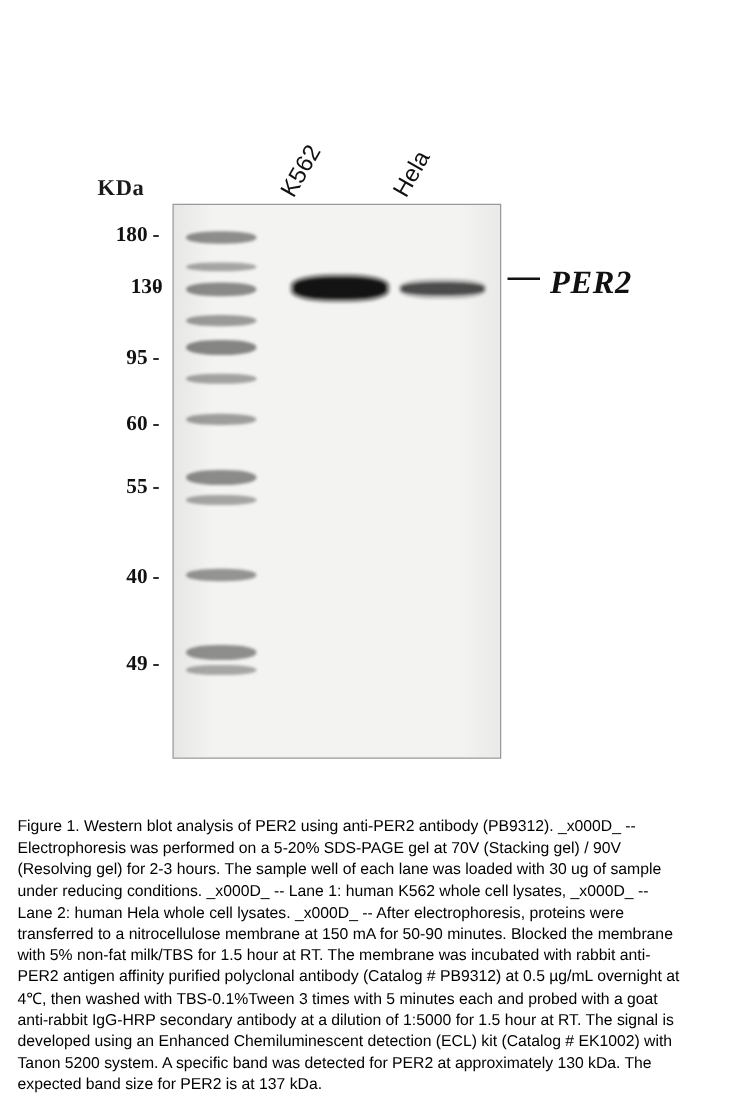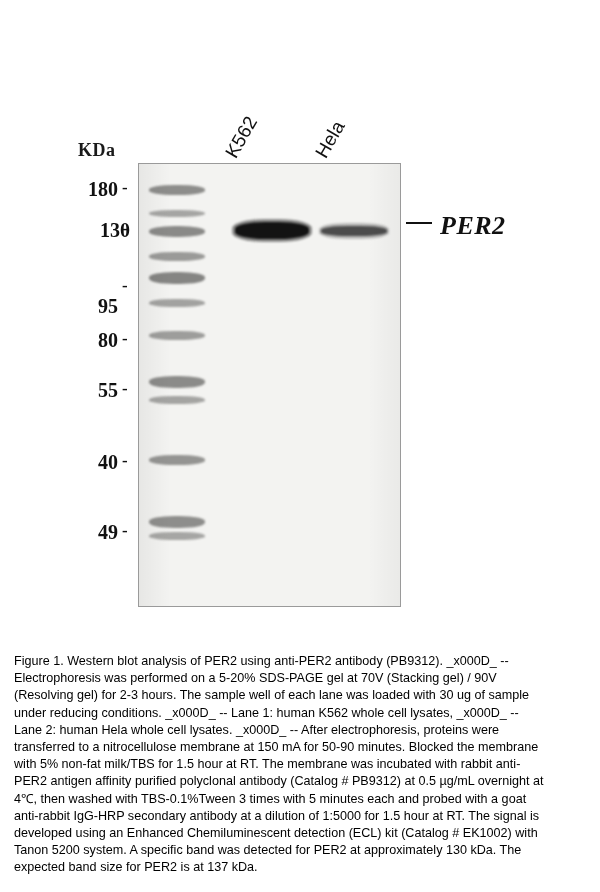--- a/index.html
+++ b/index.html
@@ -95,21 +95,21 @@
   .sample-band {
     position: absolute;
     border-radius: 40%;
     filter: blur(1.2px);
   }
 
   
   .marker-num {
     position: absolute;
     font-family: "Liberation Serif", serif;
-    font-size: 20px;
+    font-size: 17px;
     font-weight: bold;
     text-align: right;
     width: 46px;
     color: #111;
   }
   .marker-dash {
     position: absolute;
     font-family: "Liberation Serif", serif;
     font-size: 17px;
     font-weight: bold;
@@ -159,24 +159,24 @@
 
   <div class="lane-label" id="lane-label-1">K562</div>
   <div class="lane-label" id="lane-label-2">Hela</div>
 
   <div class="marker-num" style="left:72px; top:178px;">180</div>
   <div class="marker-dash" style="left:122px; top:178px;">-</div>
 
   <div class="marker-num" style="left:84px; top:219px;">130</div>
   <div class="marker-dash" style="left:122px; top:219px;">-</div>
 
-  <div class="marker-num" style="left:72px; top:276px;margin-top:19px;">95</div>
+  <div class="marker-num" style="left:72px; top:276px;">95</div>
   <div class="marker-dash" style="left:122px; top:276px;">-</div>
 
-  <div class="marker-num" style="left:72px; top:329px;">80</div>
+  <div class="marker-num" style="left:72px; top:329px;">60</div>
   <div class="marker-dash" style="left:122px; top:329px;">-</div>
 
   <div class="marker-num" style="left:72px; top:379px;">55</div>
   <div class="marker-dash" style="left:122px; top:379px;">-</div>
 
   <div class="marker-num" style="left:72px; top:451px;">40</div>
   <div class="marker-dash" style="left:122px; top:451px;">-</div>
 
   <div class="marker-num" style="left:72px; top:521px;">49</div>
   <div class="marker-dash" style="left:122px; top:521px;">-</div>

